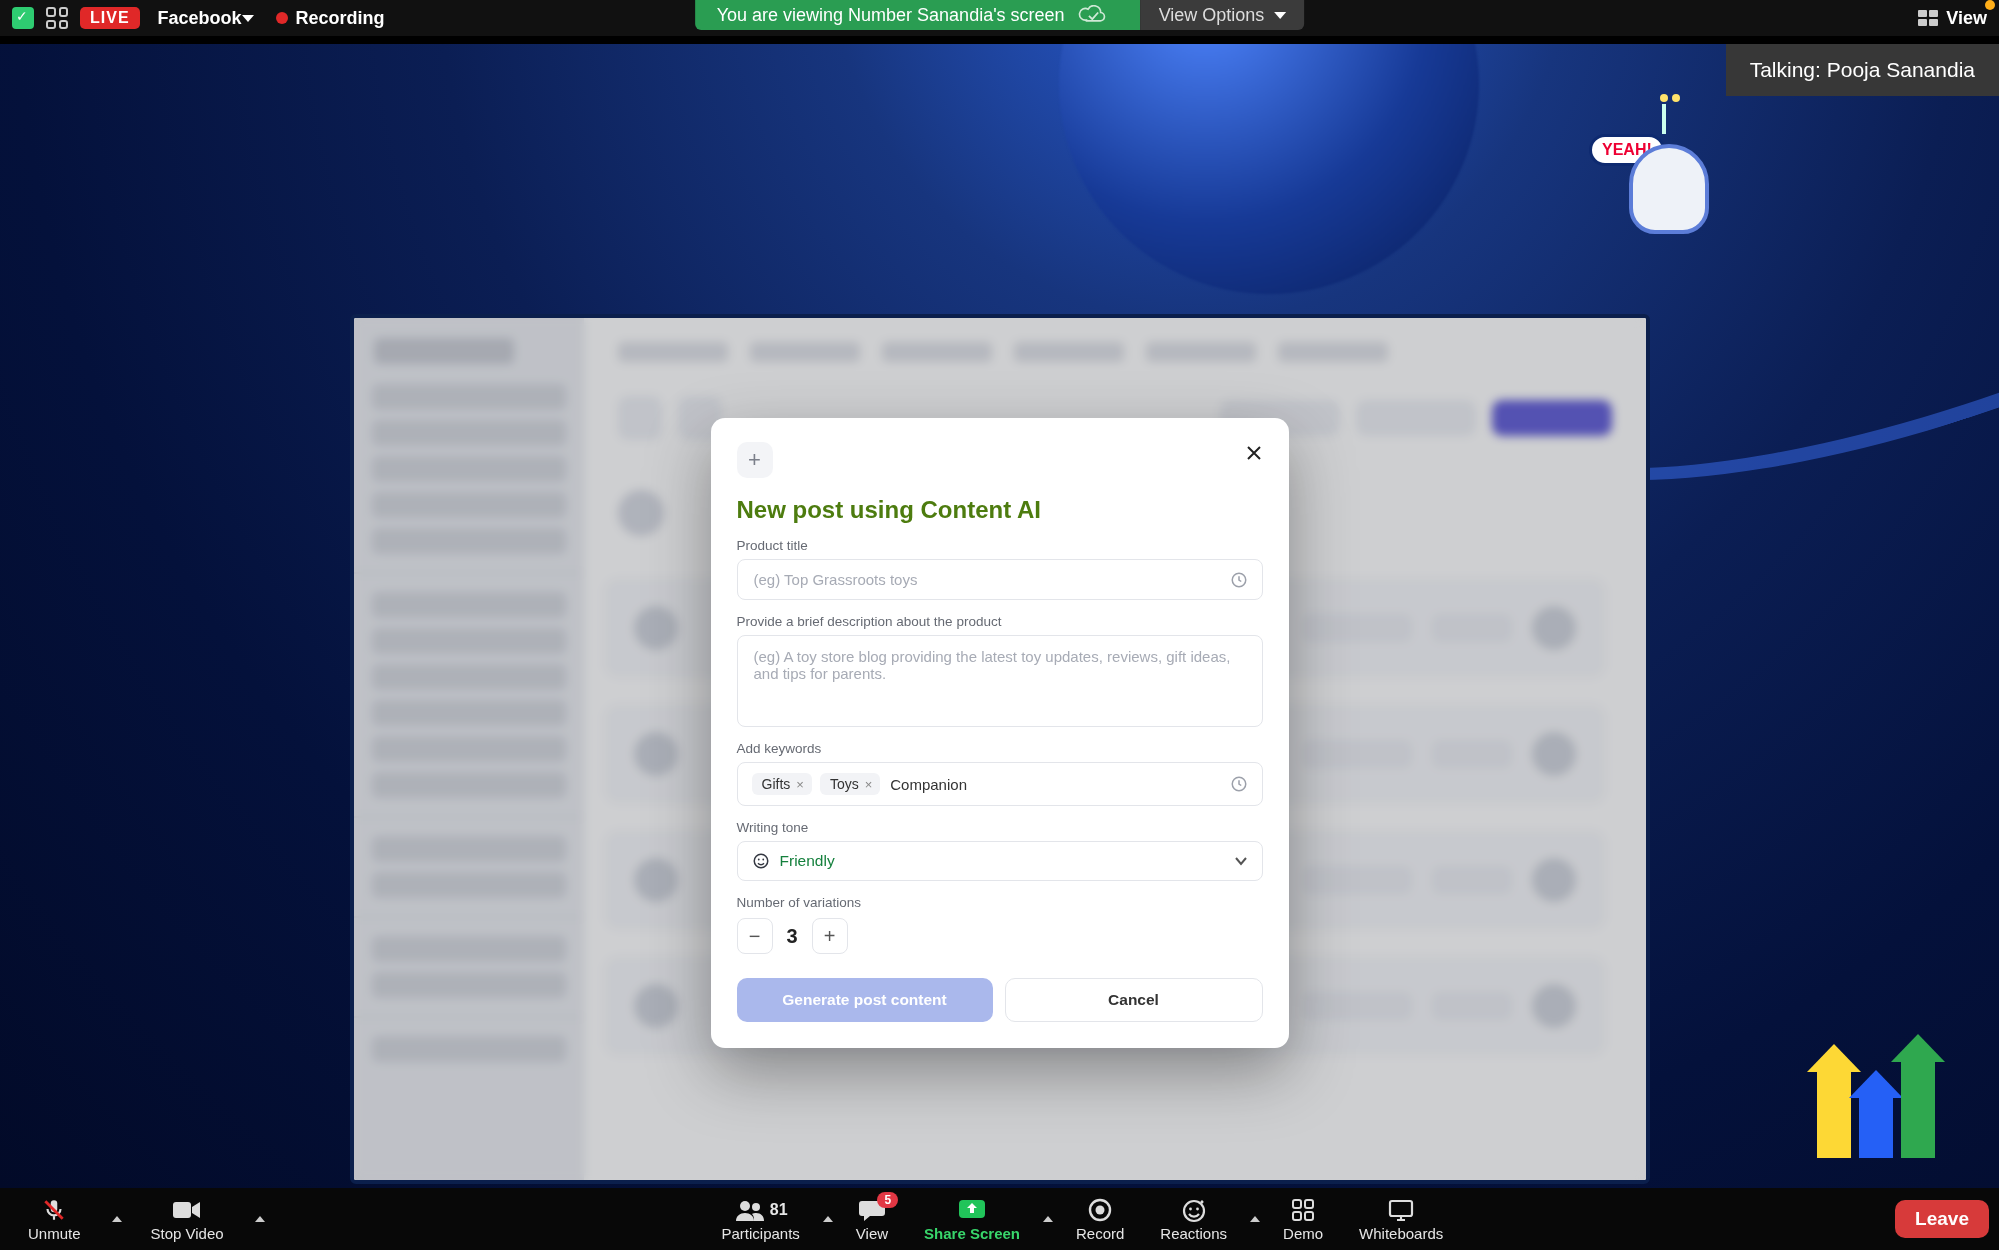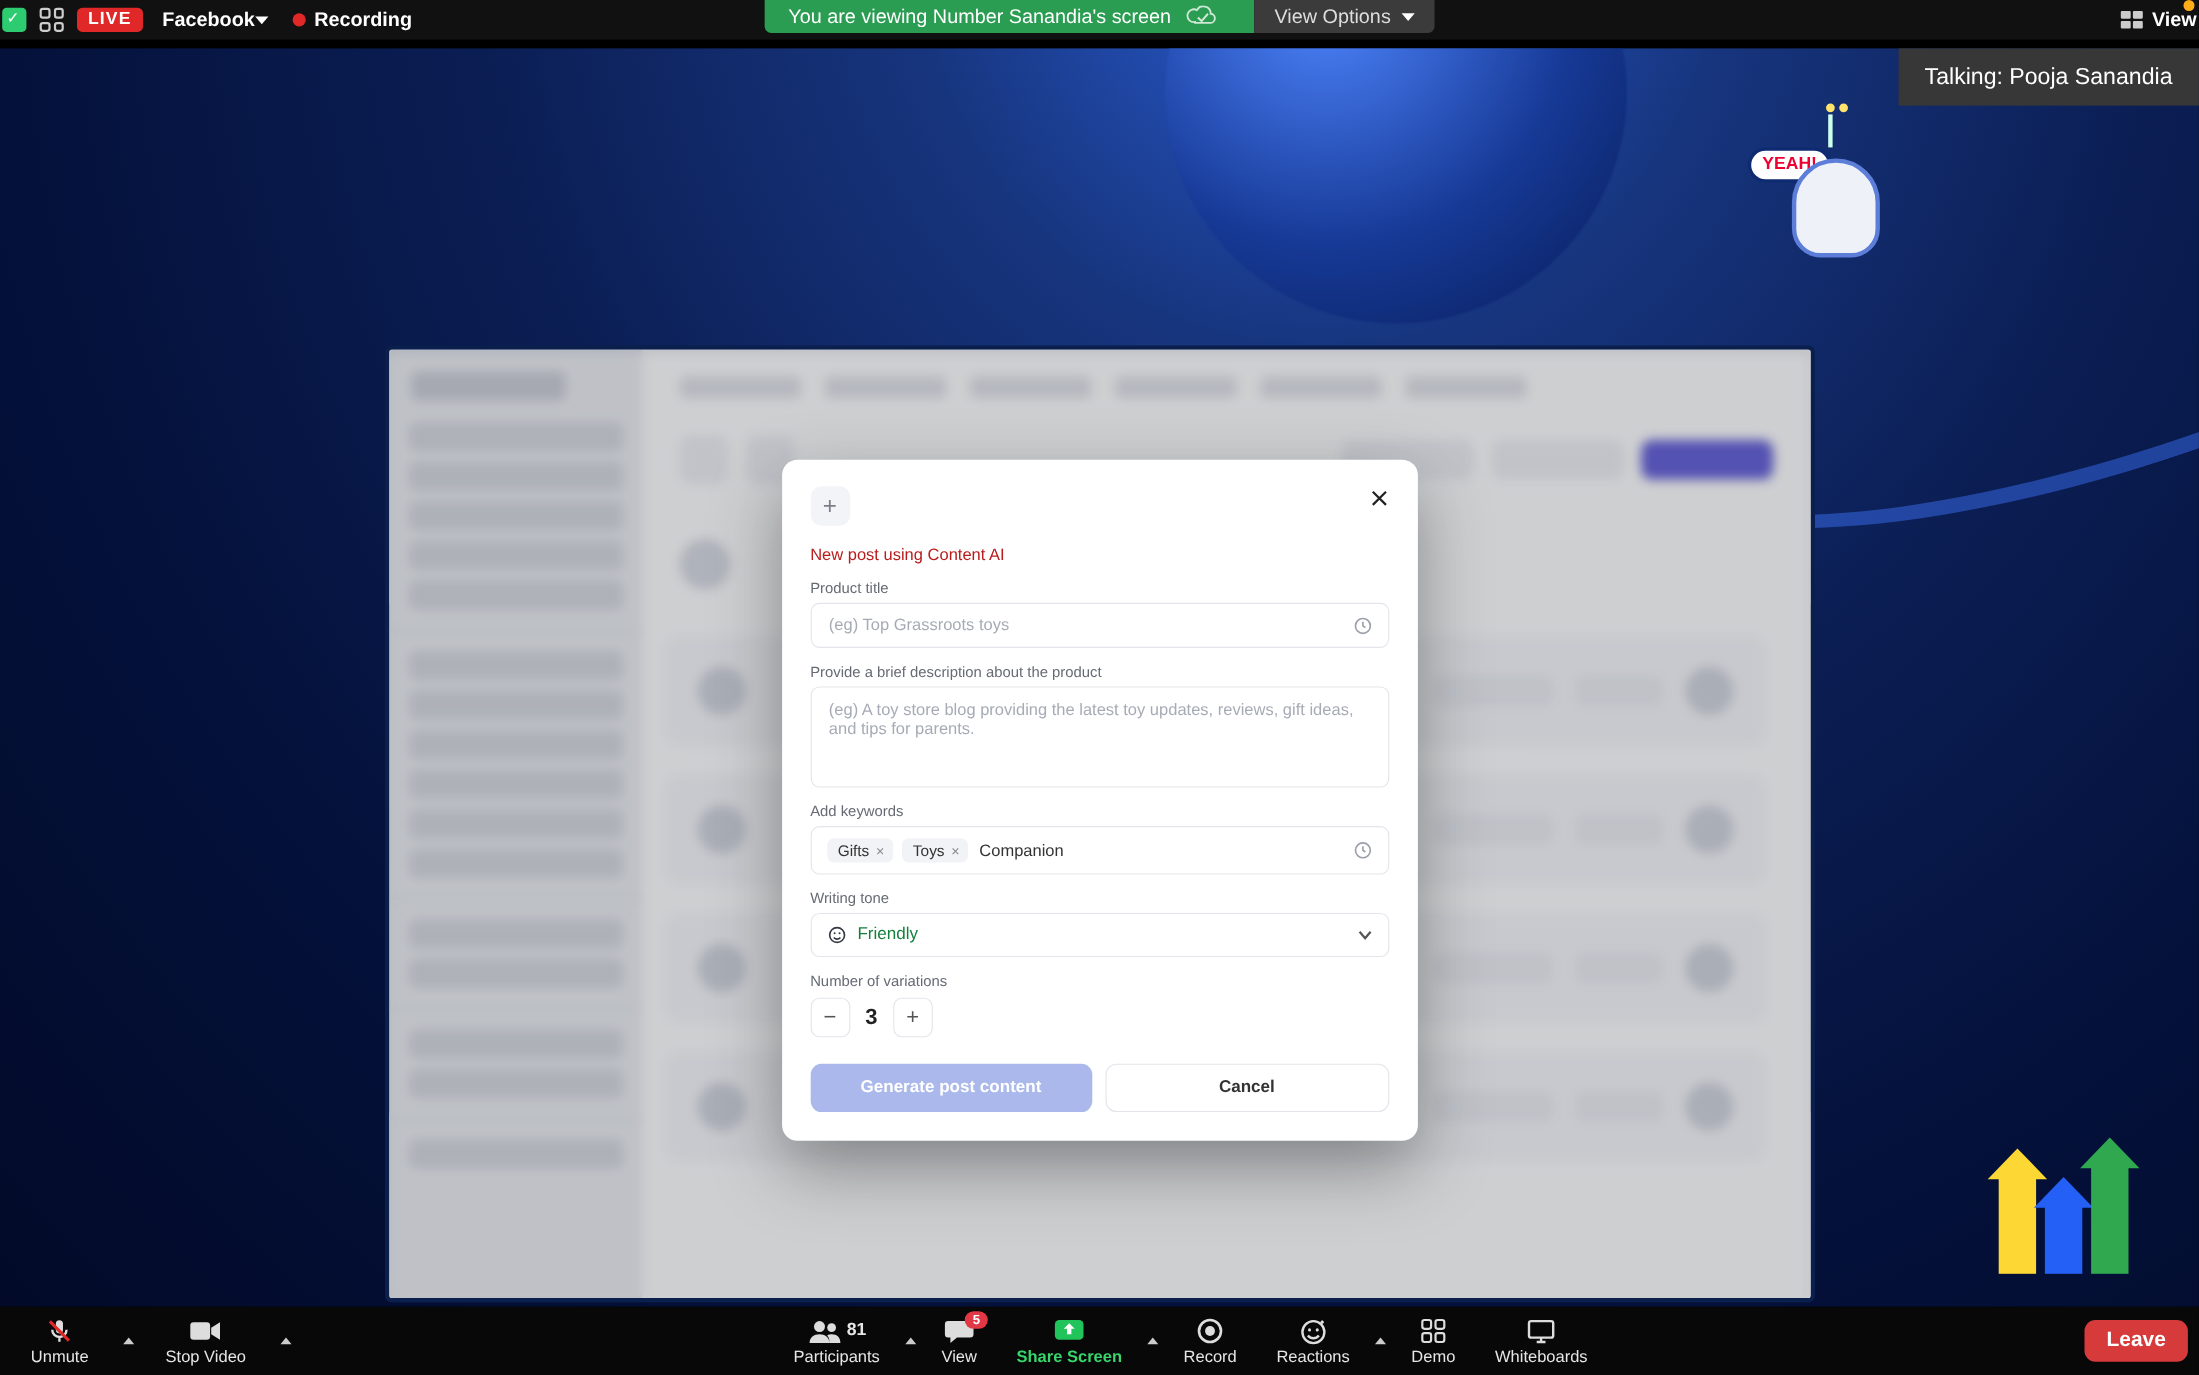--- a/index.html
+++ b/index.html
@@ -11,21 +11,21 @@
     --banner-green: #2A9D52;
     --banner-gray: #3b3b3b;
     --share-green: #21c45a;
     --dark-overlay: rgba(25,25,25,0.95);
     --slide-title: #F5A623;
   }
   * { box-sizing: border-box; font-family: -apple-system, BlinkMacSystemFont, "Segoe UI", Arial, sans-serif; }
   html,body { margin:0; padding:0; width:1999px; height:1250px; background:#000; overflow:hidden; }
 
   
-  .topbar { position:absolute; top:0; left:0; right:0; height:36px; background: var(--zoom-topbar); display:flex; align-items:center; padding:0 2px; color:#fff; font-size:18px; z-index:50; }
+  .topbar { position:absolute; top:0; left:0; right:0; height:36px; background: var(--zoom-topbar); display:flex; align-items:center; padding:0 12px; color:#fff; font-size:18px; z-index:50; }
   .shield { width:22px; height:22px; background:#2ecc71; border-radius:4px; position:relative; margin-right:12px; }
   .shield:after { content:"✓"; color:#fff; font-size:14px; position:absolute; left:4px; top:1px; }
   .apps-grid { width:22px; height:22px; display:grid; grid-template-columns:repeat(2,1fr); grid-template-rows:repeat(2,1fr); gap:3px; margin-right:12px; }
   .apps-grid div { border:2px solid #ccc; border-radius:3px; }
   .live-badge { background:var(--zoom-red); color:#fff; font-weight:700; font-size:16px; padding:2px 10px; border-radius:5px; margin-right:18px; letter-spacing:1px; }
   .topbar .source { font-weight:600; display:flex; align-items:center; margin-right:22px; }
   .chev-down { width:0; height:0; border-left:6px solid transparent; border-right:6px solid transparent; border-top:7px solid #fff; }
   .rec-item { display:flex; align-items:center; gap:8px; font-weight:600; }
   .rec-dot { width:12px; height:12px; border-radius:50%; background:var(--zoom-red); }
   .banner-wrap { position:absolute; left:50%; transform:translateX(-50%); top:0; display:flex; height:30px; }
@@ -86,21 +86,21 @@
   .feed .card .chip { width:110px; height:28px; border-radius:8px; background:#eceef4; }
   .feed .card .chip2 { width:80px; height:28px; border-radius:8px; background:#eceef4; }
   
   .app-blur { position:absolute; inset:0; backdrop-filter: blur(5px); background:rgba(255,255,255,0.06); pointer-events:none; }
   .app-dim { position:absolute; inset:0; background:rgba(30,35,45,0.22); pointer-events:none; }
 
   
   .modal { position:absolute; top:100px; left:50%; transform:translateX(-50%); width:578px; background:#fff; border-radius:14px; box-shadow:0 24px 64px rgba(0,0,0,0.35); padding:24px 26px 26px 26px; }
   .modal .plusbox { width:36px; height:36px; border-radius:10px; background:#f3f4f7; display:flex; align-items:center; justify-content:center; color:#7b7f8a; font-size:22px; font-weight:300; }
   .modal .closebtn { position:absolute; right:20px; top:20px; width:30px; height:30px; display:flex; align-items:center; justify-content:center; color:#333; font-size:22px; cursor:pointer; }
-  .modal h3 { margin:18px 0 14px 0; font-size:15px; font-weight:400; color:#b91c1c; }
+  .modal h3 { margin:18px 0 14px 0; font-size:24px; font-weight:700; color:#4d7c0f; }
   .modal label { display:block; color:#666a73; font-size:13.5px; margin-top:14px; margin-bottom:6px; }
   .modal .field { border:1px solid #e3e5ea; border-radius:8px; padding:10px 14px; display:flex; align-items:center; gap:8px; position:relative; }
   .modal .field input, .modal .field textarea { border:none; outline:none; flex:1; font-size:15px; color:#333; background:transparent; resize:none; font-family:inherit; }
   .modal .field input::placeholder, .modal .field textarea::placeholder { color:#a7abb5; }
   .modal .field .trailing { color:#9ca0aa; font-size:16px; }
   .modal .ta { height:92px; align-items:flex-start; }
   .modal .tag { background:#f2f3f6; border-radius:6px; padding:3px 8px 3px 10px; font-size:14px; color:#333; display:flex; align-items:center; gap:6px; }
   .modal .tag .x { color:#888; font-size:13px; cursor:pointer; }
   .modal .select { justify-content:space-between; }
   .modal .select .left { display:flex; align-items:center; gap:10px; color:#15803d; font-size:15.5px; }

